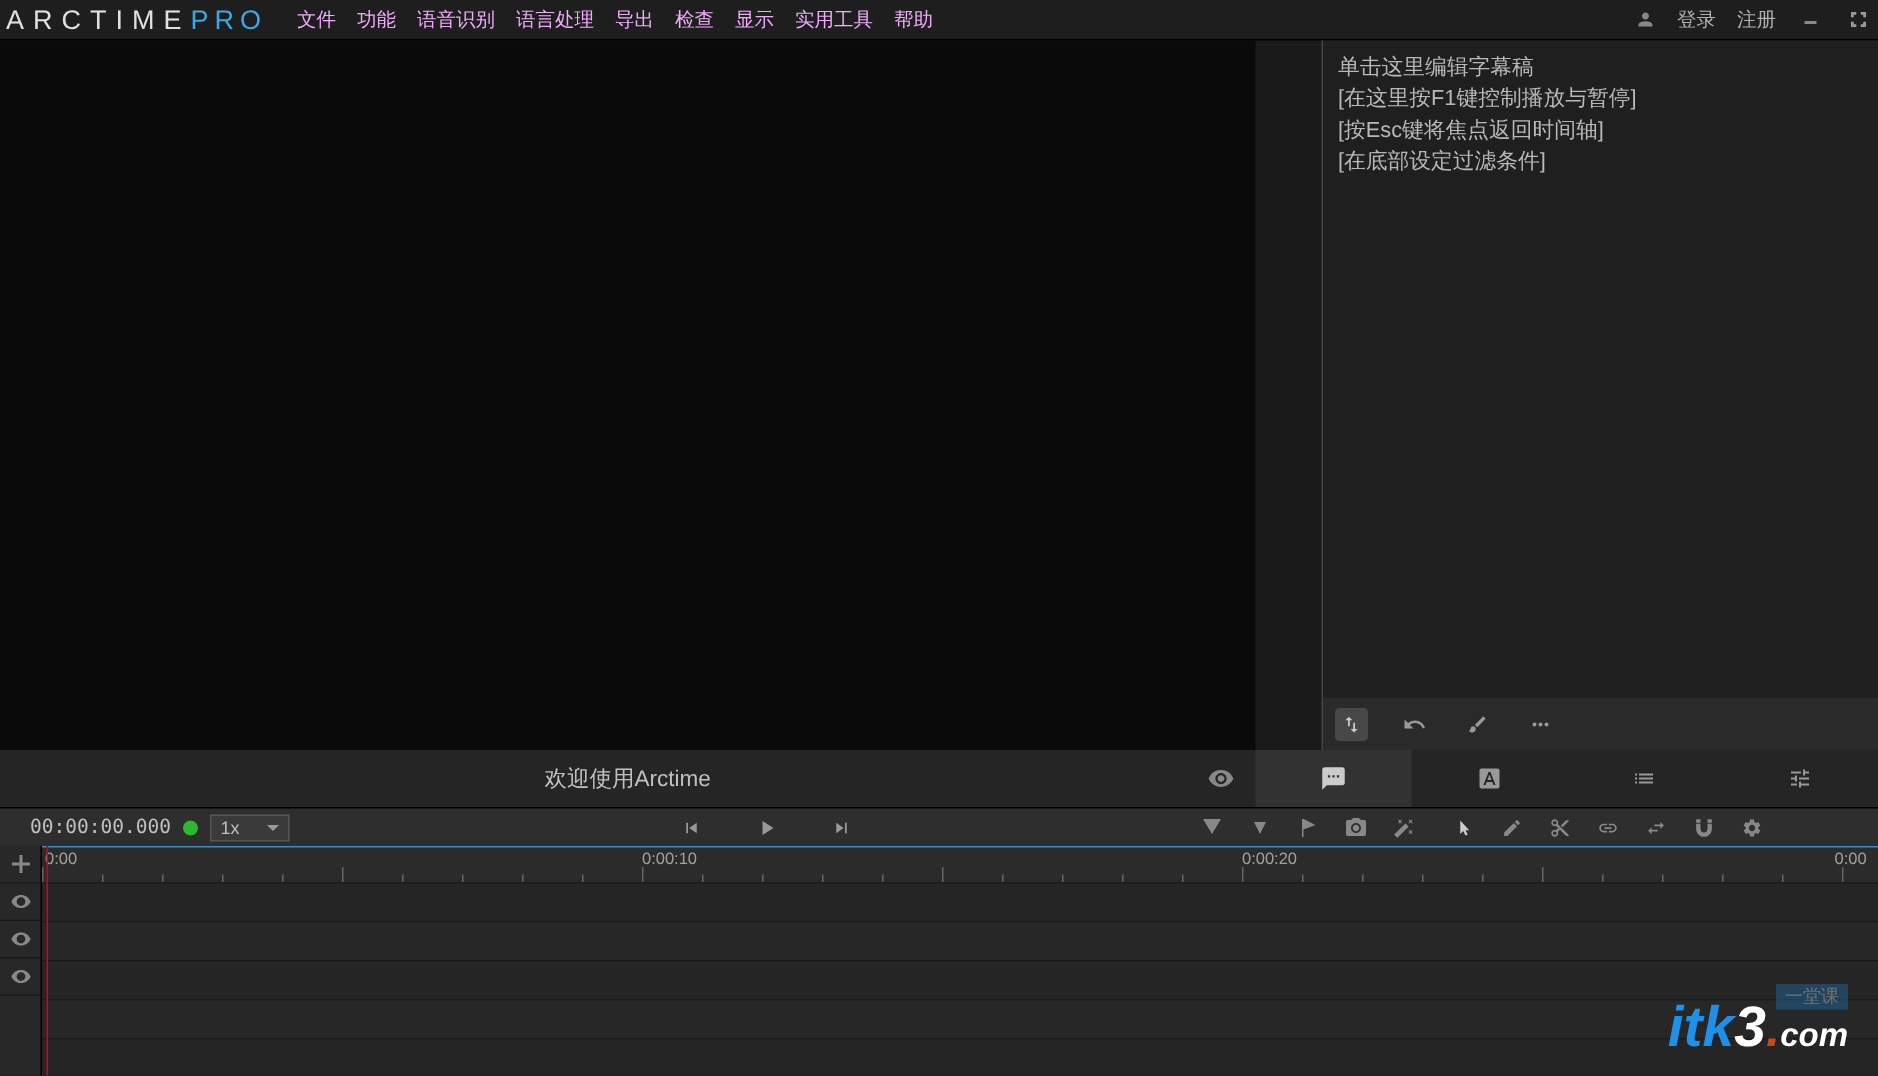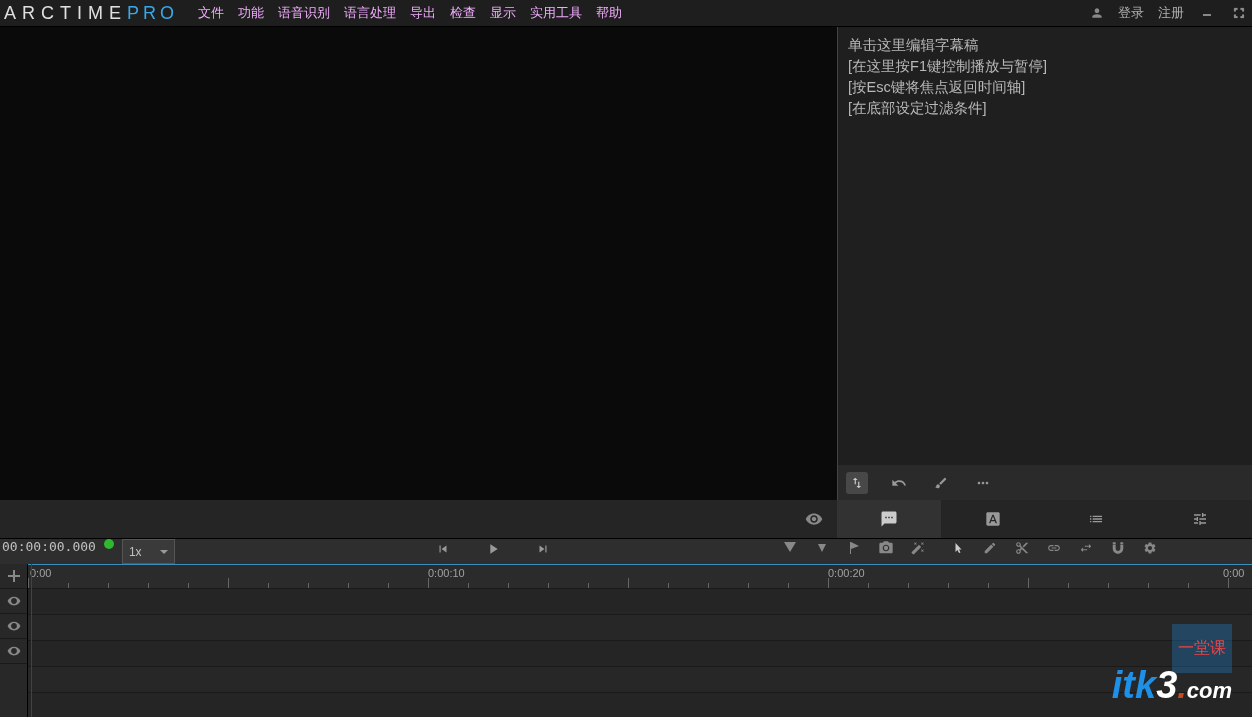--- a/index.html
+++ b/index.html
@@ -28,36 +28,36 @@
       font-weight: 300;
       margin-right: 20px;
     }
     .logo-arc { color: #e0e0e0; }
     .logo-pro { color: #3aa8e8; letter-spacing: 4px; }
     .menu-items { display: flex; gap: 14px; font-size: 13px; }
     .menu-item { color: #f0abfc; cursor: pointer; }
     .menu-right { margin-left: auto; display: flex; align-items: center; gap: 14px; font-size: 13px; }
     .win-btn { width: 18px; height: 18px; display: flex; align-items: center; justify-content: center; cursor: pointer; }
     .win-btn svg { fill: #b0b0b0; stroke: #b0b0b0; }
-    .main-area { display: flex; height: 473px; }
+    .main-area { display: flex; height: 473px; gap: 44px; }
     .video-side { width: 837px; display: flex; flex-direction: column; }
     .video-view { flex: 1; background: #0a0a0a; }
     .editor-side { flex: 1; display: flex; flex-direction: column; background: #1f1f1f; border-left: 1px solid #444; }
     .editor-text { padding: 8px 10px; font-size: 14.5px; line-height: 21px; color: #b8b8b8; flex: 1; }
     .editor-text div { white-space: nowrap; }
     .editor-toolbar { height: 35px; background: #2a2a2a; display: flex; align-items: center; padding: 0 8px; gap: 20px; }
     .editor-toolbar .tool-btn { width: 22px; height: 22px; display: flex; align-items: center; justify-content: center; cursor: pointer; border-radius: 3px; }
     .editor-toolbar .tool-btn.active { background: #484848; }
     .subtitle-bar { height: 38px; background: #252525; display: flex; align-items: center; position: relative; }
     .welcome-text { position: absolute; left: 0; width: 837px; text-align: center; font-size: 15px; color: #c0c0c0; }
     .sub-right { position: absolute; right: 0; width: 415px; display: flex; height: 100%; }
     .sub-tab { flex: 1; display: flex; align-items: center; justify-content: center; cursor: pointer; }
     .sub-tab.active { background: #323232; }
     .eye-icon-wrap { position: absolute; left: 805px; display: flex; align-items: center; }
-    .playbar { height: 26px; background: #2e2e2e; display: flex; padding: 0 2px; gap: 8px; border-top: 1px solid #000; }
+    .playbar { height: 26px; background: #2e2e2e; display: flex; align-items: center; padding: 0 20px; gap: 8px; border-top: 1px solid #000; }
     .timecode { font-size: 13px; color: #c0c0c0; font-family: monospace; }
     .green-dot { width: 10px; height: 10px; background: #2db82d; border-radius: 50%; }
     .speed-select { background: #3a3a3a; border: 1px solid #555; color: #c0c0c0; font-size: 12px; padding: 1px 6px; display: flex; align-items: center; gap: 18px; cursor: pointer; }
     .play-buttons { margin-left: 250px; display: flex; gap: 30px; }
     .play-btn { width: 20px; height: 20px; cursor: pointer; display: flex; align-items: center; justify-content: center; }
     .marker-buttons { margin-left: 220px; display: flex; gap: 14px; }
     .tool-buttons { margin-left: 14px; display: flex; gap: 14px; }
     .icon-btn { width: 18px; height: 18px; cursor: pointer; display: flex; align-items: center; justify-content: center; }
     .timeline-area { height: 156px; background: #232323; display: flex; }
     .timeline-left { width: 28px; background: #282828; border-right: 1px solid #000; display: flex; flex-direction: column; }
@@ -69,21 +69,21 @@
     .tick.major { height: 10px; }
     .tick.minor { height: 5px; }
     .track { height: 26px; background: #272727; border-bottom: 1px solid #1a1a1a; }
     .track:nth-child(odd) { background: #252525; }
     .playhead { position: absolute; left: 3px; top: 0; width: 1px; height: 100%; background: #d00; z-index: 5; }
     .watermark { position: absolute; right: 20px; bottom: 10px; font-style: italic; font-weight: bold; font-size: 34px; color: #1e90e8; display: flex; align-items: baseline; justify-content: space-between; }
     .watermark .itk { font-size: 38px; }
     .watermark .three { color: #fff; font-size: 38px; }
     .watermark .dot { color: #c74a1f; }
     .watermark .com { font-size: 22px; color: #ffffff; }
-    .watermark-tag { position: absolute; right: 20px; bottom: 44px; font-size: 16px; color: #ef4444; background: rgba(30,144,232,0.3); padding: 14px 6px; }
+    .watermark-tag { position: absolute; right: 20px; bottom: 44px; font-size: 12px; color: #737373; background: rgba(30,144,232,0.3); padding: 0 6px; }
     svg { display: block; }
   </style>
 </head>
 <body>
 
 <div class="menubar">
   <div class="logo">
     <span class="logo-arc">ARCTIME</span>
     <span class="logo-pro">PRO</span>
   </div>
@@ -149,20 +149,21 @@
       <div class="tool-btn">
           <svg width="16" height="16" viewBox="0 0 24 24">
             <path fill="#999" d="M6 10c-1.1 0-2 .9-2 2s.9 2 2 2 2-.9 2-2-.9-2-2-2zm12 0c-1.1 0-2 .9-2 2s.9 2 2 2 2-.9 2-2-.9-2-2-2zm-6 0c-1.1 0-2 .9-2 2s.9 2 2 2 2-.9 2-2-.9-2-2-2z"></path>
           </svg>
         </div>
     </div>
   </div>
 </div>
 
 <div class="subtitle-bar">
+  <div class="welcome-text">欢迎使用Arctime</div>
   <div class="eye-icon-wrap">
     <svg width="18" height="18" viewBox="0 0 24 24">
         <path fill="#888" d="M12 4.5C7 4.5 2.73 7.61 1 12c1.73 4.39 6 7.5 11 7.5s9.27-3.11 11-7.5c-1.73-4.39-6-7.5-11-7.5zM12 17c-2.76 0-5-2.24-5-5s2.24-5 5-5 5 2.24 5 5-2.24 5-5 5zm0-8c-1.66 0-3 1.34-3 3s1.34 3 3 3 3-1.34 3-3-1.34-3-3-3z"></path>
       </svg>
   </div>
   <div class="sub-right">
     <div class="sub-tab active">
         <svg width="18" height="18" viewBox="0 0 24 24">
           <path fill="#ccc" d="M20 2H4c-1.1 0-2 .9-2 2v18l4-4h14c1.1 0 2-.9 2-2V4c0-1.1-.9-2-2-2zM9 11H7V9h2v2zm4 0h-2V9h2v2zm4 0h-2V9h2v2z"></path>
         </svg>

